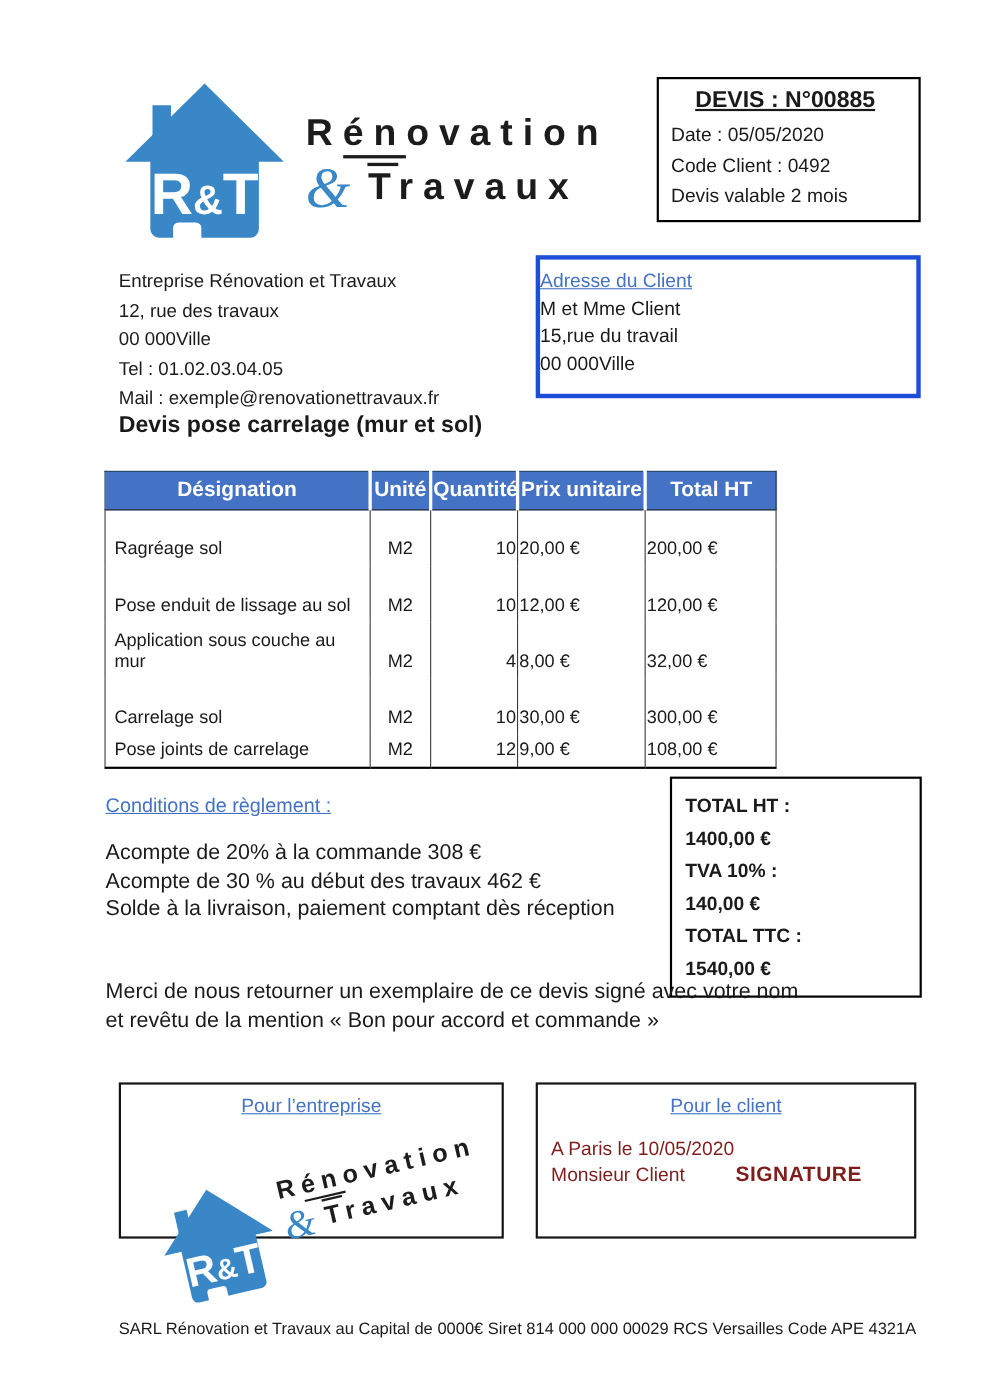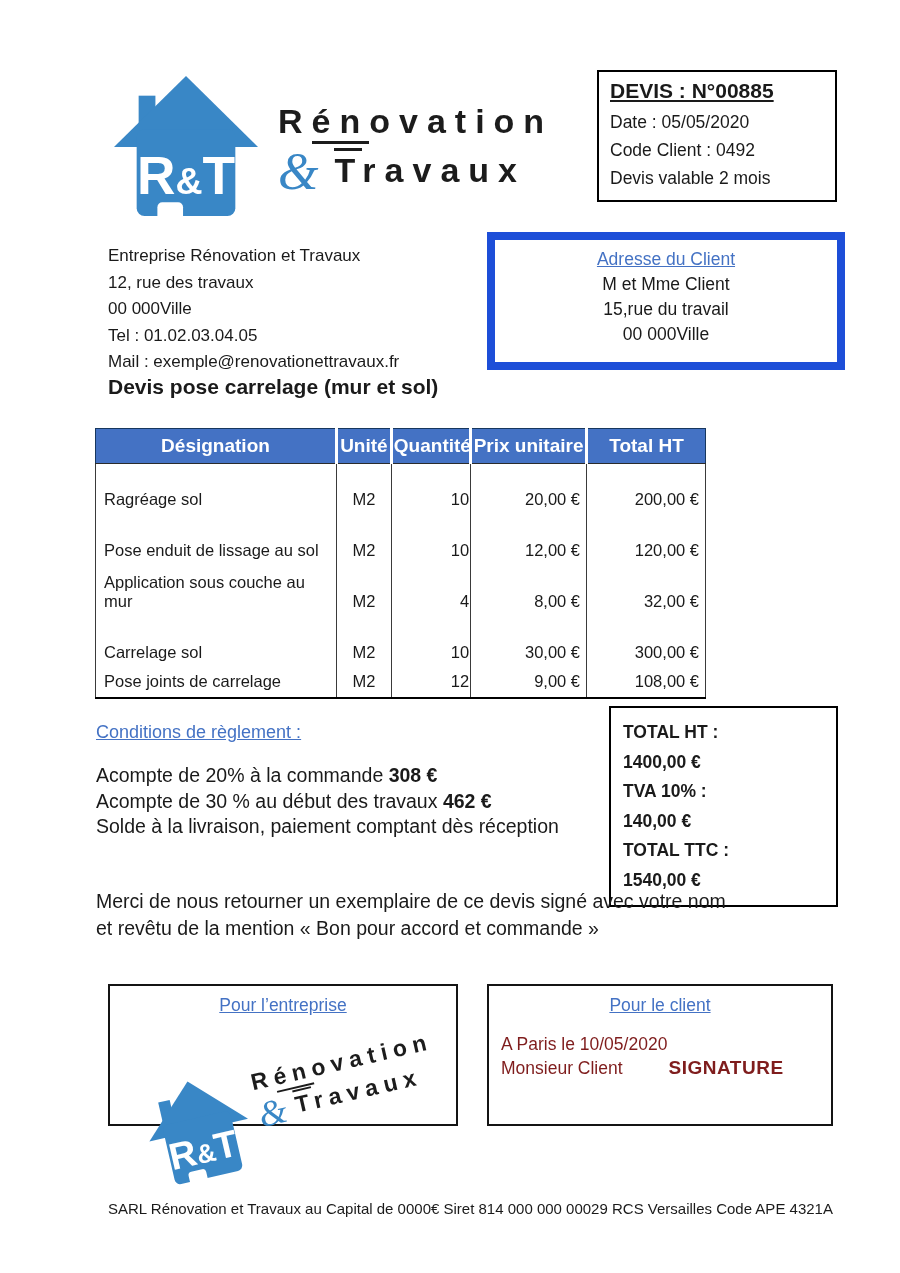--- a/index.html
+++ b/index.html
@@ -14,26 +14,26 @@
   .wordmark { margin-left:18px; color:#1c1c1c; font-weight:bold; }
   .wordmark .line1 { font-size:34px; letter-spacing:9px; white-space:nowrap; }
   .wordmark .line1 .mark-u { border-bottom:3px solid #1c1c1c; padding-bottom:1px; }
   .wordmark .line2 { font-size:34px; letter-spacing:9px; white-space:nowrap; margin-top:10px; display:flex; align-items:flex-end; }
   .wordmark .amp { font-family:"Liberation Serif", serif; font-style:italic; font-weight:normal;
                    color:#3987c6; font-size:52px; line-height:36px; letter-spacing:0; margin-right:16px; }
   .wordmark .mark-o { border-top:3px solid #1c1c1c; }
   
   .devis-box { position:absolute; left:597px; top:70px; width:214px; height:114px;
                border:2px solid #000; padding:7px 11px; }
-  .devis-box .qnum { font-size:21px; font-weight:bold; text-decoration:underline; margin-bottom:5px; }
+  .devis-box .qnum { font-size:21px; font-weight:bold; text-decoration:underline; margin-bottom:5px;margin-left:22px; }
   .devis-box .qline { font-size:17.5px; line-height:28px; }
   
   .company-info { position:absolute; left:108px; top:243px; font-size:17px; line-height:26.5px; }
   .client-box { position:absolute; left:487px; top:232px; width:342px; height:116px;
-                border:8px solid #1d4ed8; text-align:center; padding-top:6px; }
+                border:4px solid #1d4ed8; padding-top:6px; }
   .client-box .cb-title { color:#4472c4; text-decoration:underline; font-size:17.5px; line-height:26px; }
   .client-box .cb-line { font-size:17.5px; line-height:25px; }
   
   .section-title { position:absolute; left:108px; top:375px; font-size:21px; font-weight:bold; }
   
   .quote-table { position:absolute; left:95px; top:428px; width:611px; border-collapse:collapse; table-layout:fixed; }
   .quote-table col.c1 { width:39.5%; } .quote-table col.c2 { width:9%; }
   .quote-table col.c3 { width:13%; }  .quote-table col.c4 { width:19%; }
   .quote-table col.c5 { width:19.5%; }
   .quote-table th { background:#4472c4; color:#fff; font-size:19px; font-weight:bold;
@@ -42,26 +42,26 @@
   .quote-table th:first-child { border-left:1px solid #17375e; }
   .quote-table th:last-child { border-right:1px solid #17375e; }
   .quote-table td { font-size:16.5px; vertical-align:bottom; padding-bottom:6px;
                     border-left:1px solid #3a3a3a; border-right:1px solid #3a3a3a; }
   .quote-table tr.r-tall td { height:44px; }
   .quote-table tr.r-short td { height:22px; }
   .quote-table tr:last-child td { border-bottom:2.5px solid #000; }
   .quote-table td.c-des { text-align:left; padding-left:8px; }
   .quote-table td.c-unit { text-align:center; }
   .quote-table td.c-qty { text-align:right; padding-left:8px; }
-  .quote-table td.c-pu, .quote-table td.c-tot { text-align:right; padding-right:6px; }
+  .quote-table td.c-pu, .quote-table td.c-tot { text-align:left; padding-right:6px; }
   
   .conditions-title { position:absolute; left:96px; top:722px; font-size:18px;
                       color:#4472c4; text-decoration:underline; }
   .payment-lines { position:absolute; left:96px; top:763px; font-size:19.5px; line-height:25.5px; }
-  .payment-lines b { font-weight:bold;margin-top:12px; }
+  .payment-lines b { font-weight:normal;margin-top:12px; }
   
   .totals-box { position:absolute; left:609px; top:706px; width:201px;
                 border:2px solid #000; padding:10px 12px; }
   .totals-box .t-row { display:flex; justify-content:center; font-weight:bold;
                        font-size:17.5px; line-height:29.5px;flex-direction:column; }
   
   .notice { position:absolute; left:96px; top:888px; font-size:19.5px; line-height:26.5px; }
   
   .sig-box { position:absolute; top:984px; height:138px; border:2px solid #141414; overflow:visible; }
   .sig-company { left:108px; width:346px; }

